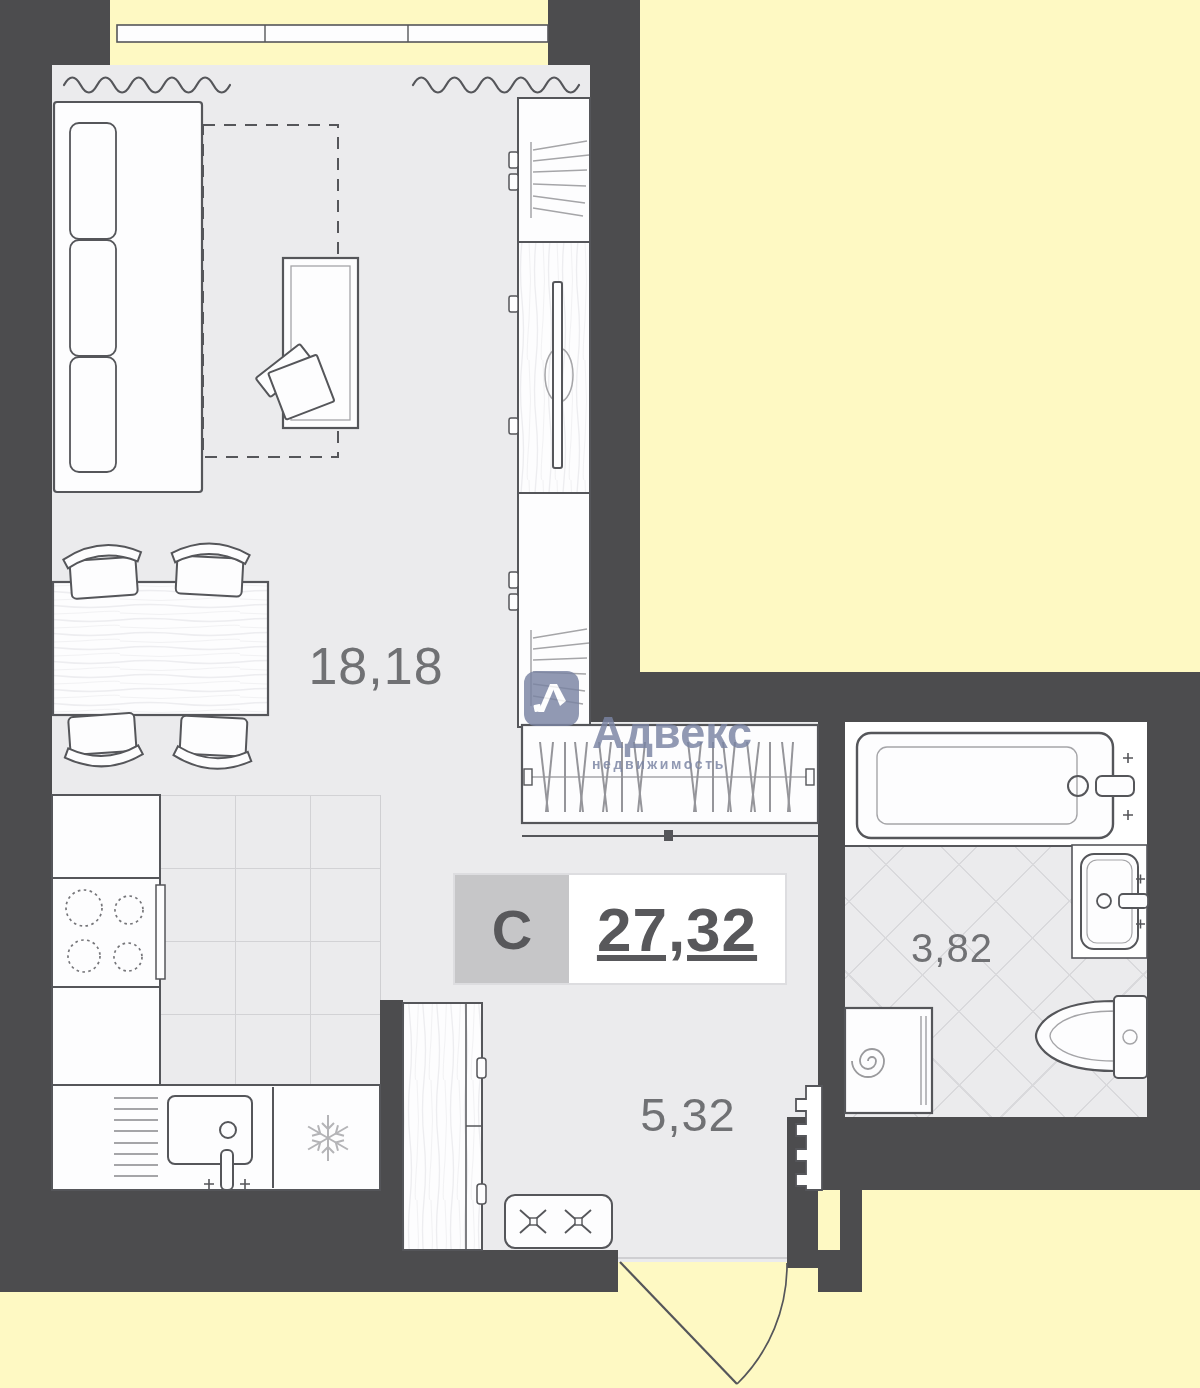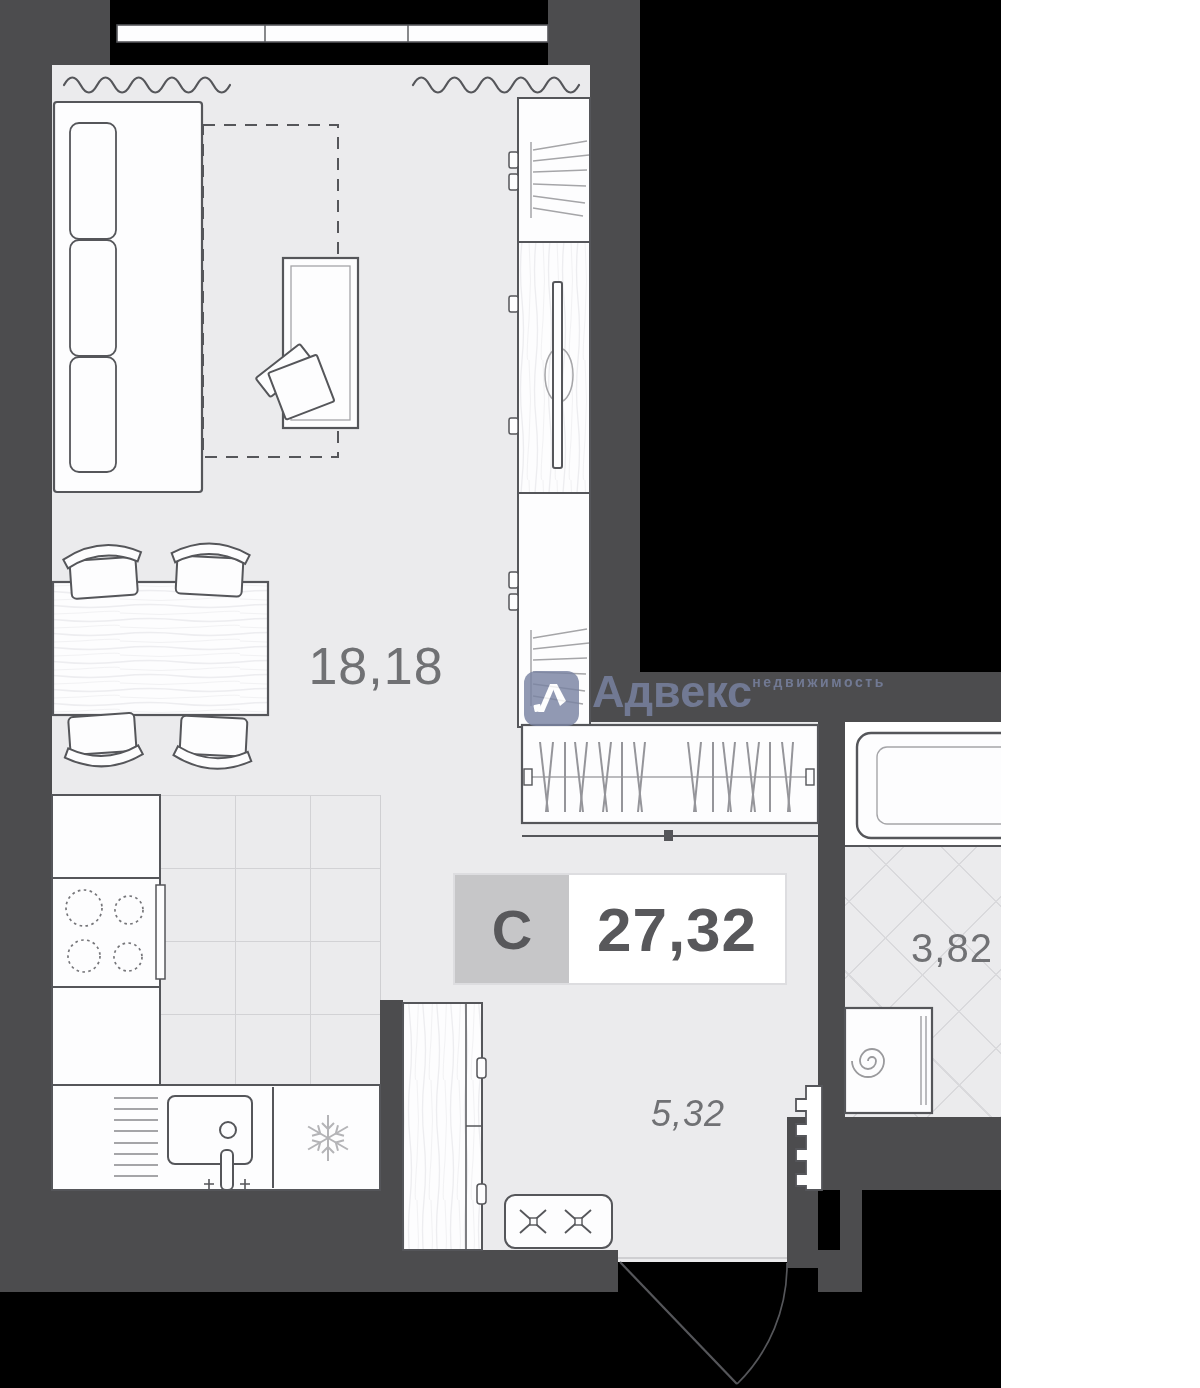--- a/index.html
+++ b/index.html
@@ -1,50 +1,50 @@
 <!DOCTYPE html>
 <html style="--wall: #4c4c4e; --floor: #ebebed; --line: #55565a; --line-light: #a5a5a8; --area-text: #707174; --label-bg: #c6c6c8; --label-border: #dddde0; --label-text: #58585b; --watermark: #7a84a3;"><head>
 <meta charset="utf-8">
 <style>
   :root{
     --wall:#4c4c4e; --floor:#ebebed; --line:#55565a; --line-light:#a5a5a8;
     --area-text:#707174; --label-bg:#c6c6c8; --label-border:#dddde0;
     --label-text:#58585b; --watermark:#7a84a3;
   }
   html,body{margin:0;padding:0;background:#fff;}
-  #plan{position:relative;width:1001px;height:1388px;background:#000000;overflow:hidden;
+  #plan{position:relative;width:1200px;height:1388px;background:#fef9c3;overflow:hidden;
         font-family:"Liberation Sans",sans-serif;}
   .floor{position:absolute;background:var(--floor);z-index:1;}
   .wall{position:absolute;background:var(--wall);z-index:3;}
   .tiles-k{position:absolute;z-index:2;background-color:var(--floor);
     background-image:
       linear-gradient(#d2d2d5 1.4px, transparent 1.4px),
       linear-gradient(90deg,#d2d2d5 1.4px, transparent 1.4px);
     background-size:75px 73px;border-right:1px solid #cfcfd2;}
   .tiles-b{position:absolute;z-index:2;background-color:var(--floor);
     background-image:
       repeating-linear-gradient(45deg, transparent 0 50.5px, #d9d9dc 50.5px 52px),
       repeating-linear-gradient(-45deg, transparent 0 50.5px, #d9d9dc 50.5px 52px);}
   .white{position:absolute;background:#fff;z-index:2;}
   svg.overlay{position:absolute;left:0;top:0;z-index:4;}
   .area{position:absolute;z-index:5;color:var(--area-text);font-weight:400;
         letter-spacing:1px;transform:translate(-50%,-50%);white-space:nowrap;}
   #area-living{left:376px;top:666px;font-size:52px;}
-  #area-hall{left:688px;top:1114px;font-size:36px;font-style:italic;}
+  #area-hall{left:688px;top:1114px;font-size:47px;}
   #area-bath{left:952px;top:948px;font-size:40px;}
   #unit-label{position:absolute;left:453px;top:873px;width:334px;height:112px;
       z-index:5;display:flex;border:2px solid var(--label-border);box-sizing:border-box;
       background:#fff;}
   #unit-label .cellA{width:114px;background:var(--label-bg);display:flex;align-items:center;
       justify-content:center;font-size:56px;font-weight:700;color:var(--label-text);}
   #unit-label .cellB{flex:1;display:flex;align-items:center;justify-content:center;
-      font-size:62px;font-weight:600;color:var(--label-text);letter-spacing:1px;}
+      font-size:62px;font-weight:600;color:var(--label-text);letter-spacing:1px;text-decoration:underline;}
   #watermark{position:absolute;left:524px;top:671px;z-index:6;display:flex;
       align-items:flex-start;gap:13px;opacity:.82;}
-  #watermark .txt{display:flex;flex-direction:row;}
+  #watermark .txt{display:flex;flex-direction:column;margin-top:41px;}
   #watermark .brand{font-size:45px;font-weight:700;color:var(--watermark);line-height:.92;}
   #watermark .sub{font-size:14px;font-weight:700;color:var(--watermark);
       letter-spacing:2.6px;margin-top:3px;}
   .s{stroke:var(--line);fill:none;}
   .sw{stroke:var(--line);fill:#fdfdfe;}
   .lt{stroke:var(--line-light);fill:none;}
 </style>
 </head>
 <body>
 

